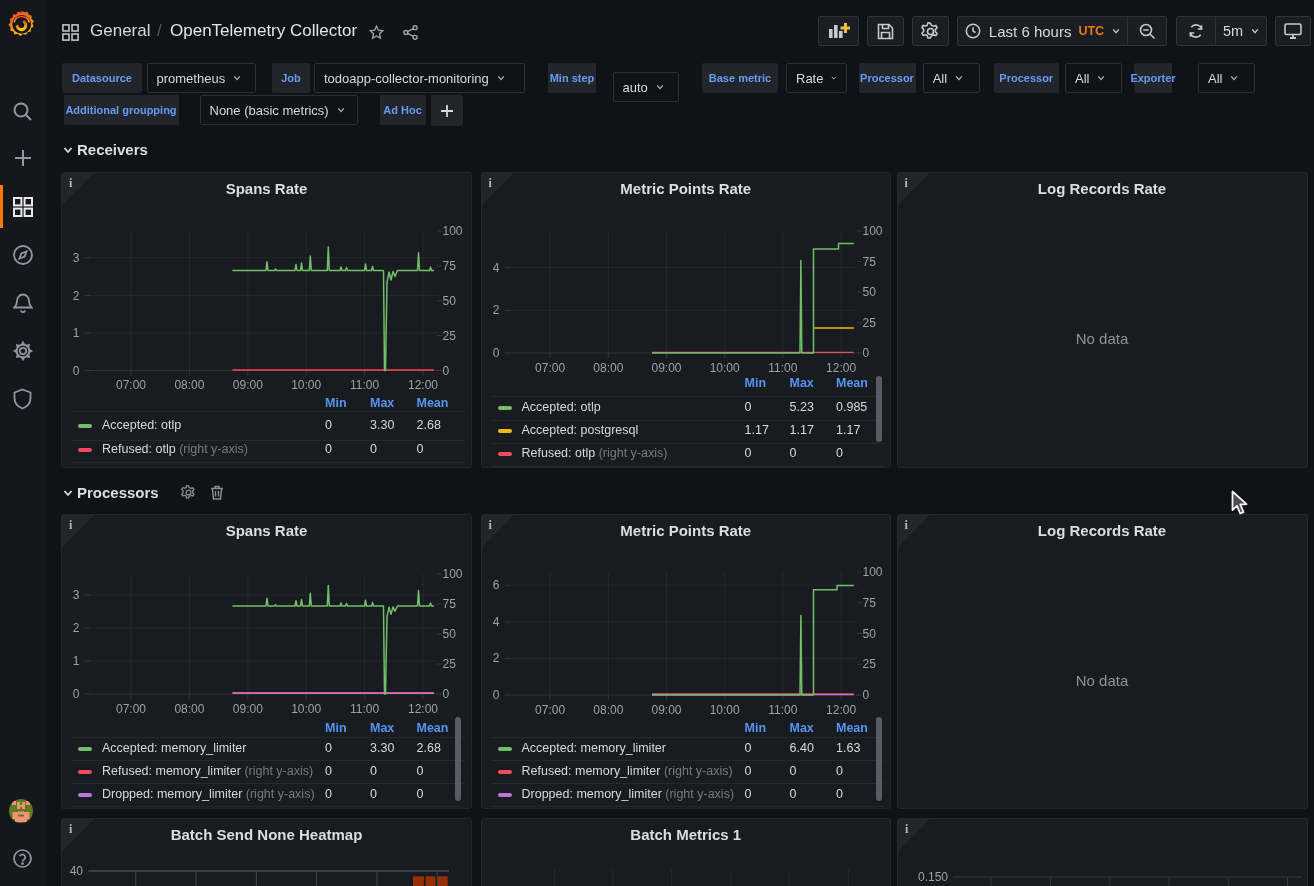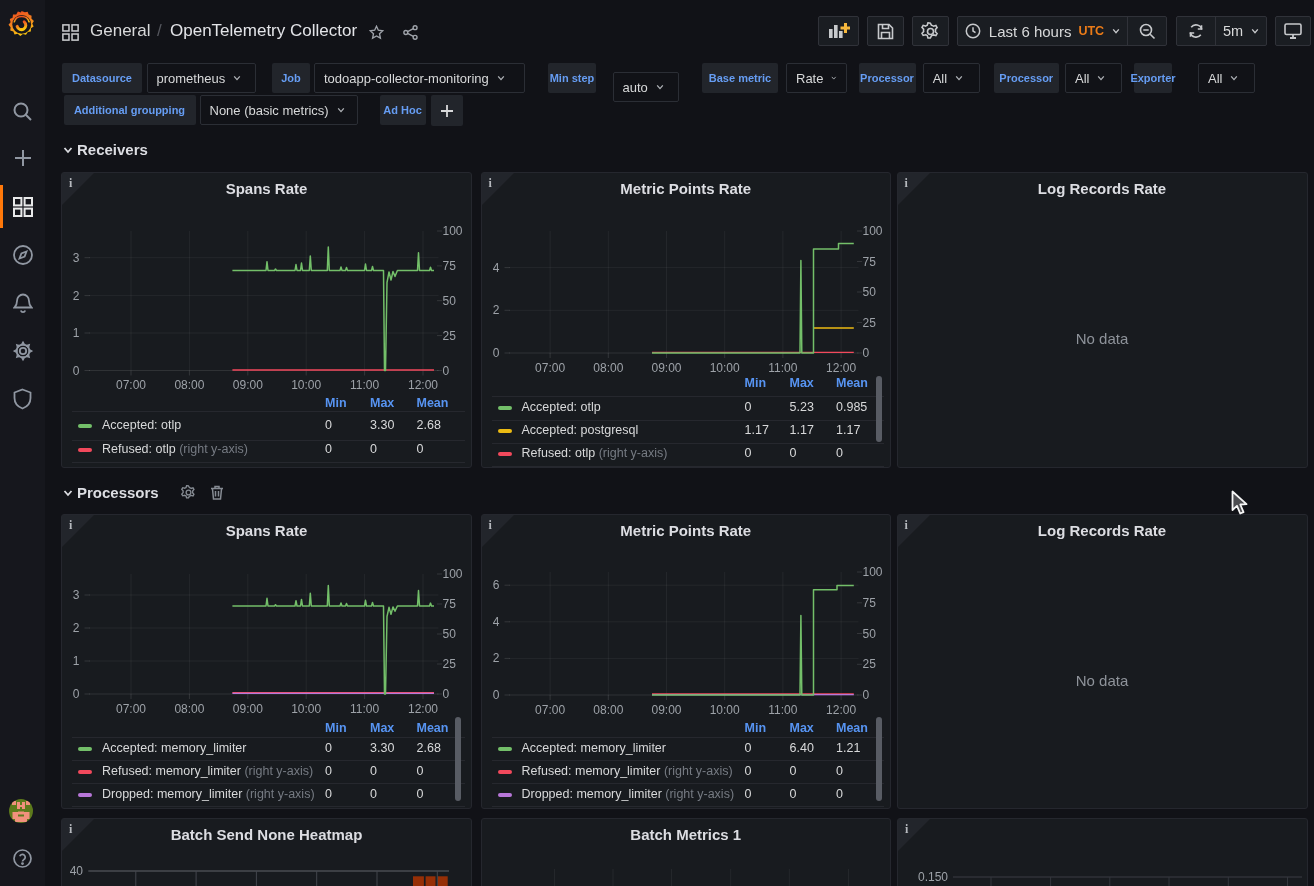--- a/index.html
+++ b/index.html
@@ -218,21 +218,21 @@
       <path d="M1.5,3 L5,7 L8.5,3"></path>
     </svg></div>
 <div class="vlabel" style="left:994px;top:63px;width:64.5px;justify-content:center">Processor</div>
 <div class="vval" style="left:1065px;top:63px;width:57px">All<svg class="chev" width="9" height="9" viewBox="0 0 10 10" fill="none" stroke="#b0b3b8" stroke-width="1.6">
       <path d="M1.5,3 L5,7 L8.5,3"></path>
     </svg></div>
 <div class="vlabel" style="left:1134px;top:63px;width:38px;justify-content:center">Exporter</div>
 <div class="vval" style="left:1198px;top:63px;width:57px">All<svg class="chev" width="9" height="9" viewBox="0 0 10 10" fill="none" stroke="#b0b3b8" stroke-width="1.6">
       <path d="M1.5,3 L5,7 L8.5,3"></path>
     </svg></div>
-<div class="vlabel" style="left:63.5px;top:95px;width:132px;justify-content:center">Additional groupping</div>
+<div class="vlabel" style="left:63.5px;top:95px;width:115px;justify-content:center">Additional groupping</div>
 <div class="vval" style="left:199.5px;top:95px;width:158.5px">None (basic metrics)<svg class="chev" width="9" height="9" viewBox="0 0 10 10" fill="none" stroke="#b0b3b8" stroke-width="1.6">
       <path d="M1.5,3 L5,7 L8.5,3"></path>
     </svg></div>
 <div class="vlabel" style="left:379.5px;top:95px;width:46px;justify-content:center">Ad Hoc</div>
 <div class="abs" style="left:431px;top:95px;width:31.5px;height:31px;background:#22252b;border-radius:2px;display:flex;align-items:center;justify-content:center">
     <svg width="14" height="14" viewBox="0 0 14 14" stroke="#d8d9da" stroke-width="1.8">
       <path d="M7,1 V13 M1,7 H13"></path>
     </svg>
   </div>
 <div class="rowhdr" style="left:62px;top:141px"><svg width="12" height="12" viewBox="0 0 12 12" fill="none" stroke="#dcdde2" stroke-width="1.8" style="margin-right:3px">
@@ -552,21 +552,21 @@
     <div class="lghdr" style="left:354.5px;top:206px">Mean</div>
     <div class="lgsep" style="top:221.5px"></div>
     <div class="lgsep" style="top:245px"></div>
     <div class="lgsep" style="top:268px"></div>
     <div class="lgsep" style="top:291px"></div>
     <div class="lgrow" style="left:16px;top:225.5px;width:380px;height:16px">
       <span class="swatch" style="left:0px;background:#73bf69"></span>
       <span style="position:absolute;left:24px">Accepted: memory_limiter</span>
       <span style="position:absolute;left:247px">0</span>
       <span style="position:absolute;left:292px">6.40</span>
-      <span style="position:absolute;left:338.5px">1.21</span>
+      <span style="position:absolute;left:338.5px">1.63</span>
     </div>
     <div class="lgrow" style="left:16px;top:248.5px;width:380px;height:16px">
       <span class="swatch" style="left:0px;background:#f2495c"></span>
       <span style="position:absolute;left:24px">Refused: memory_limiter <span class="gray">(right y-axis)</span></span>
       <span style="position:absolute;left:247px">0</span>
       <span style="position:absolute;left:292px">0</span>
       <span style="position:absolute;left:338.5px">0</span>
     </div>
     <div class="lgrow" style="left:16px;top:271.5px;width:380px;height:16px">
       <span class="swatch" style="left:0px;background:#b877d9"></span>

